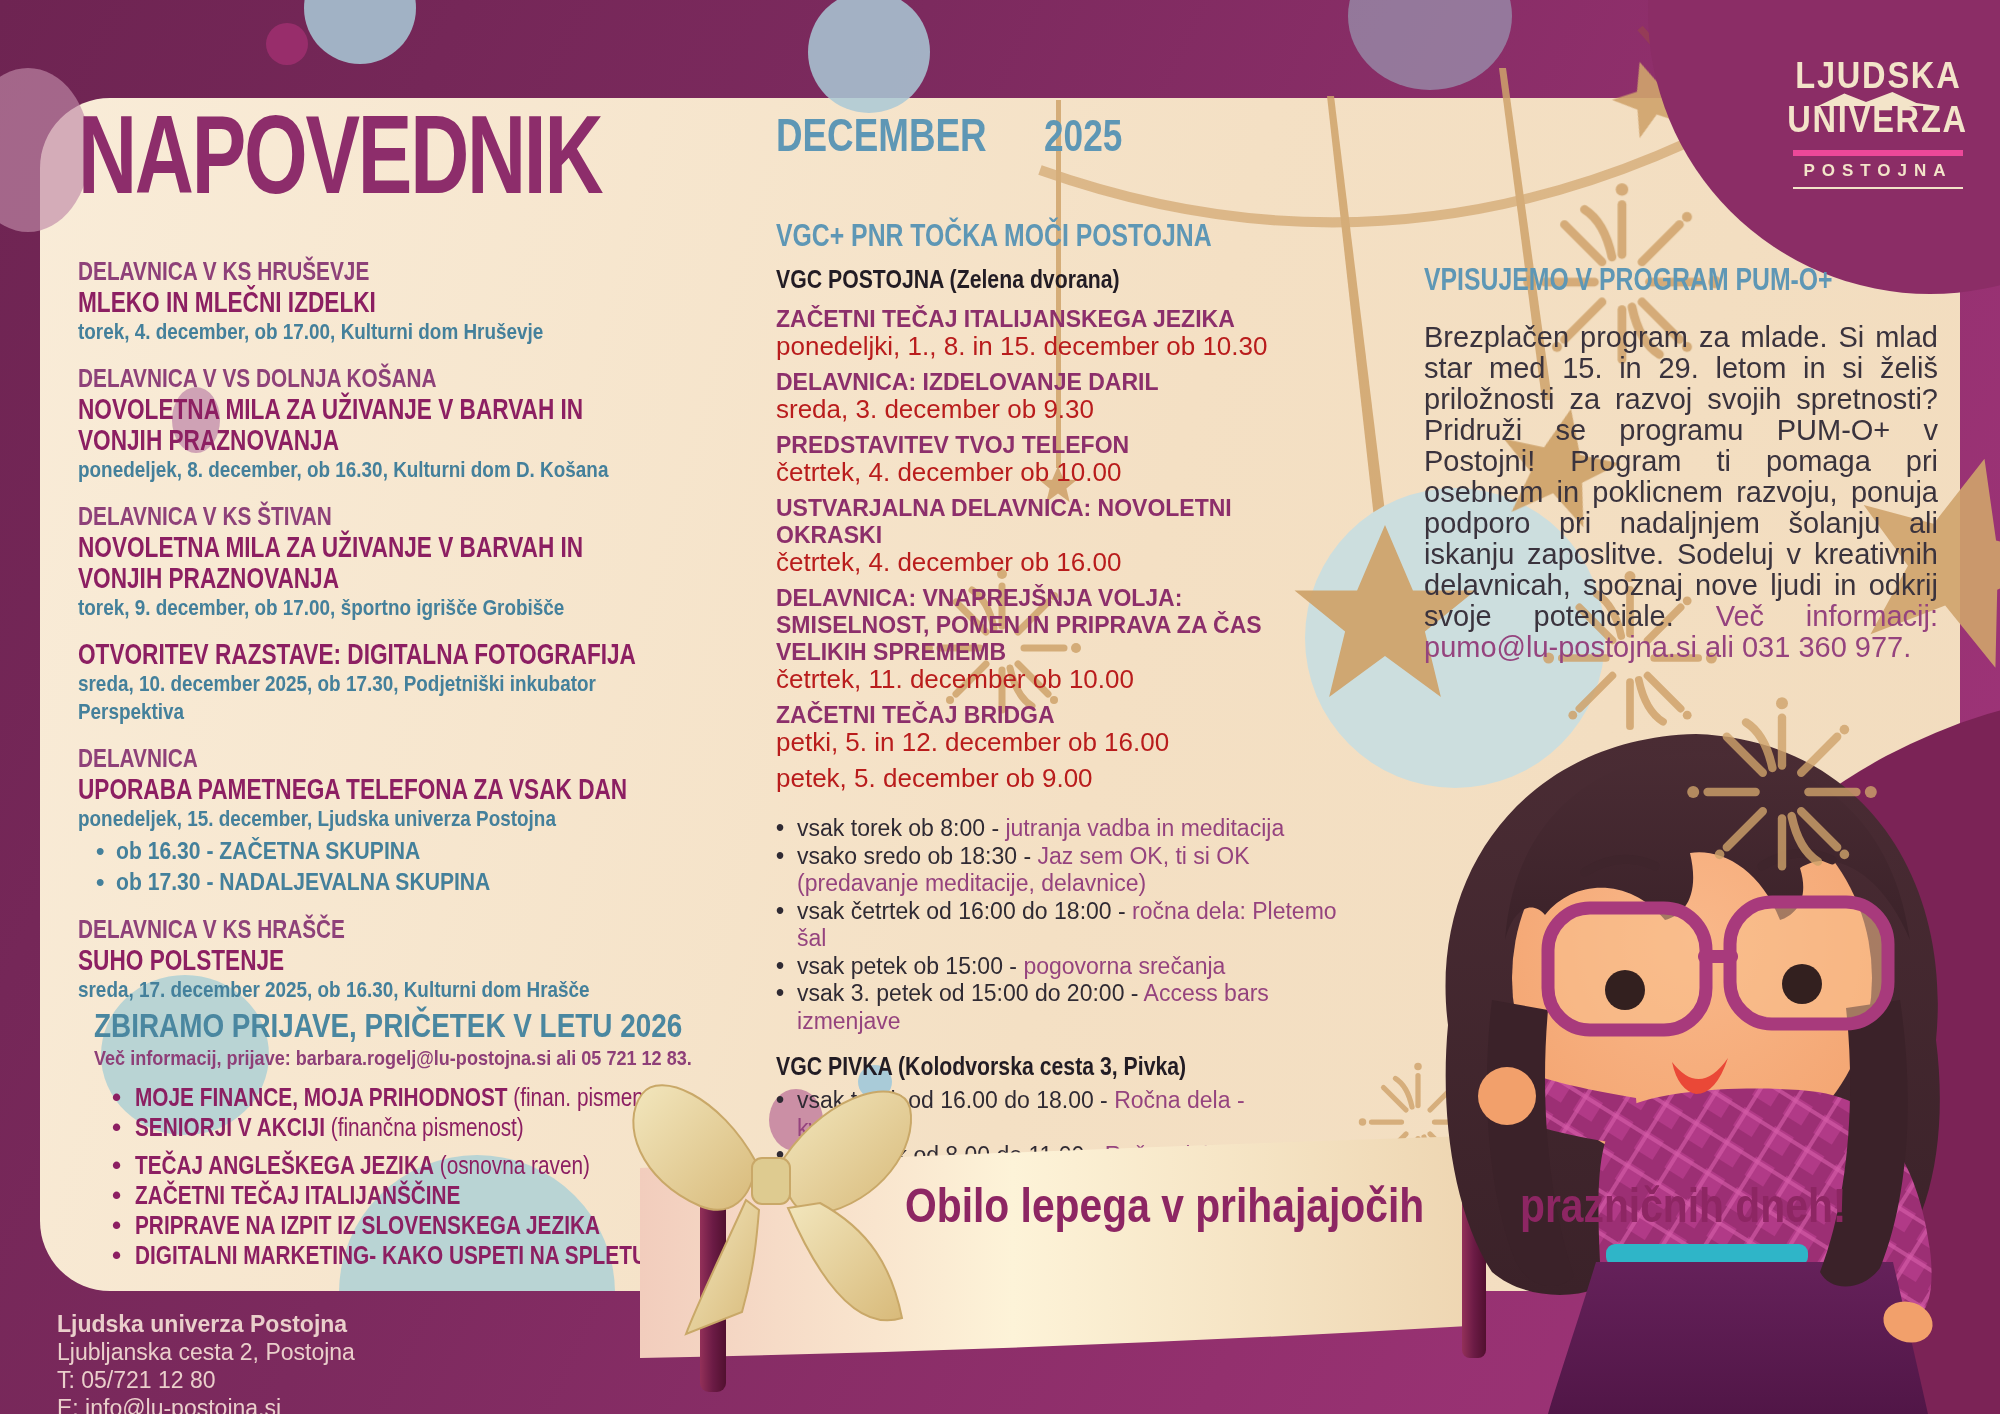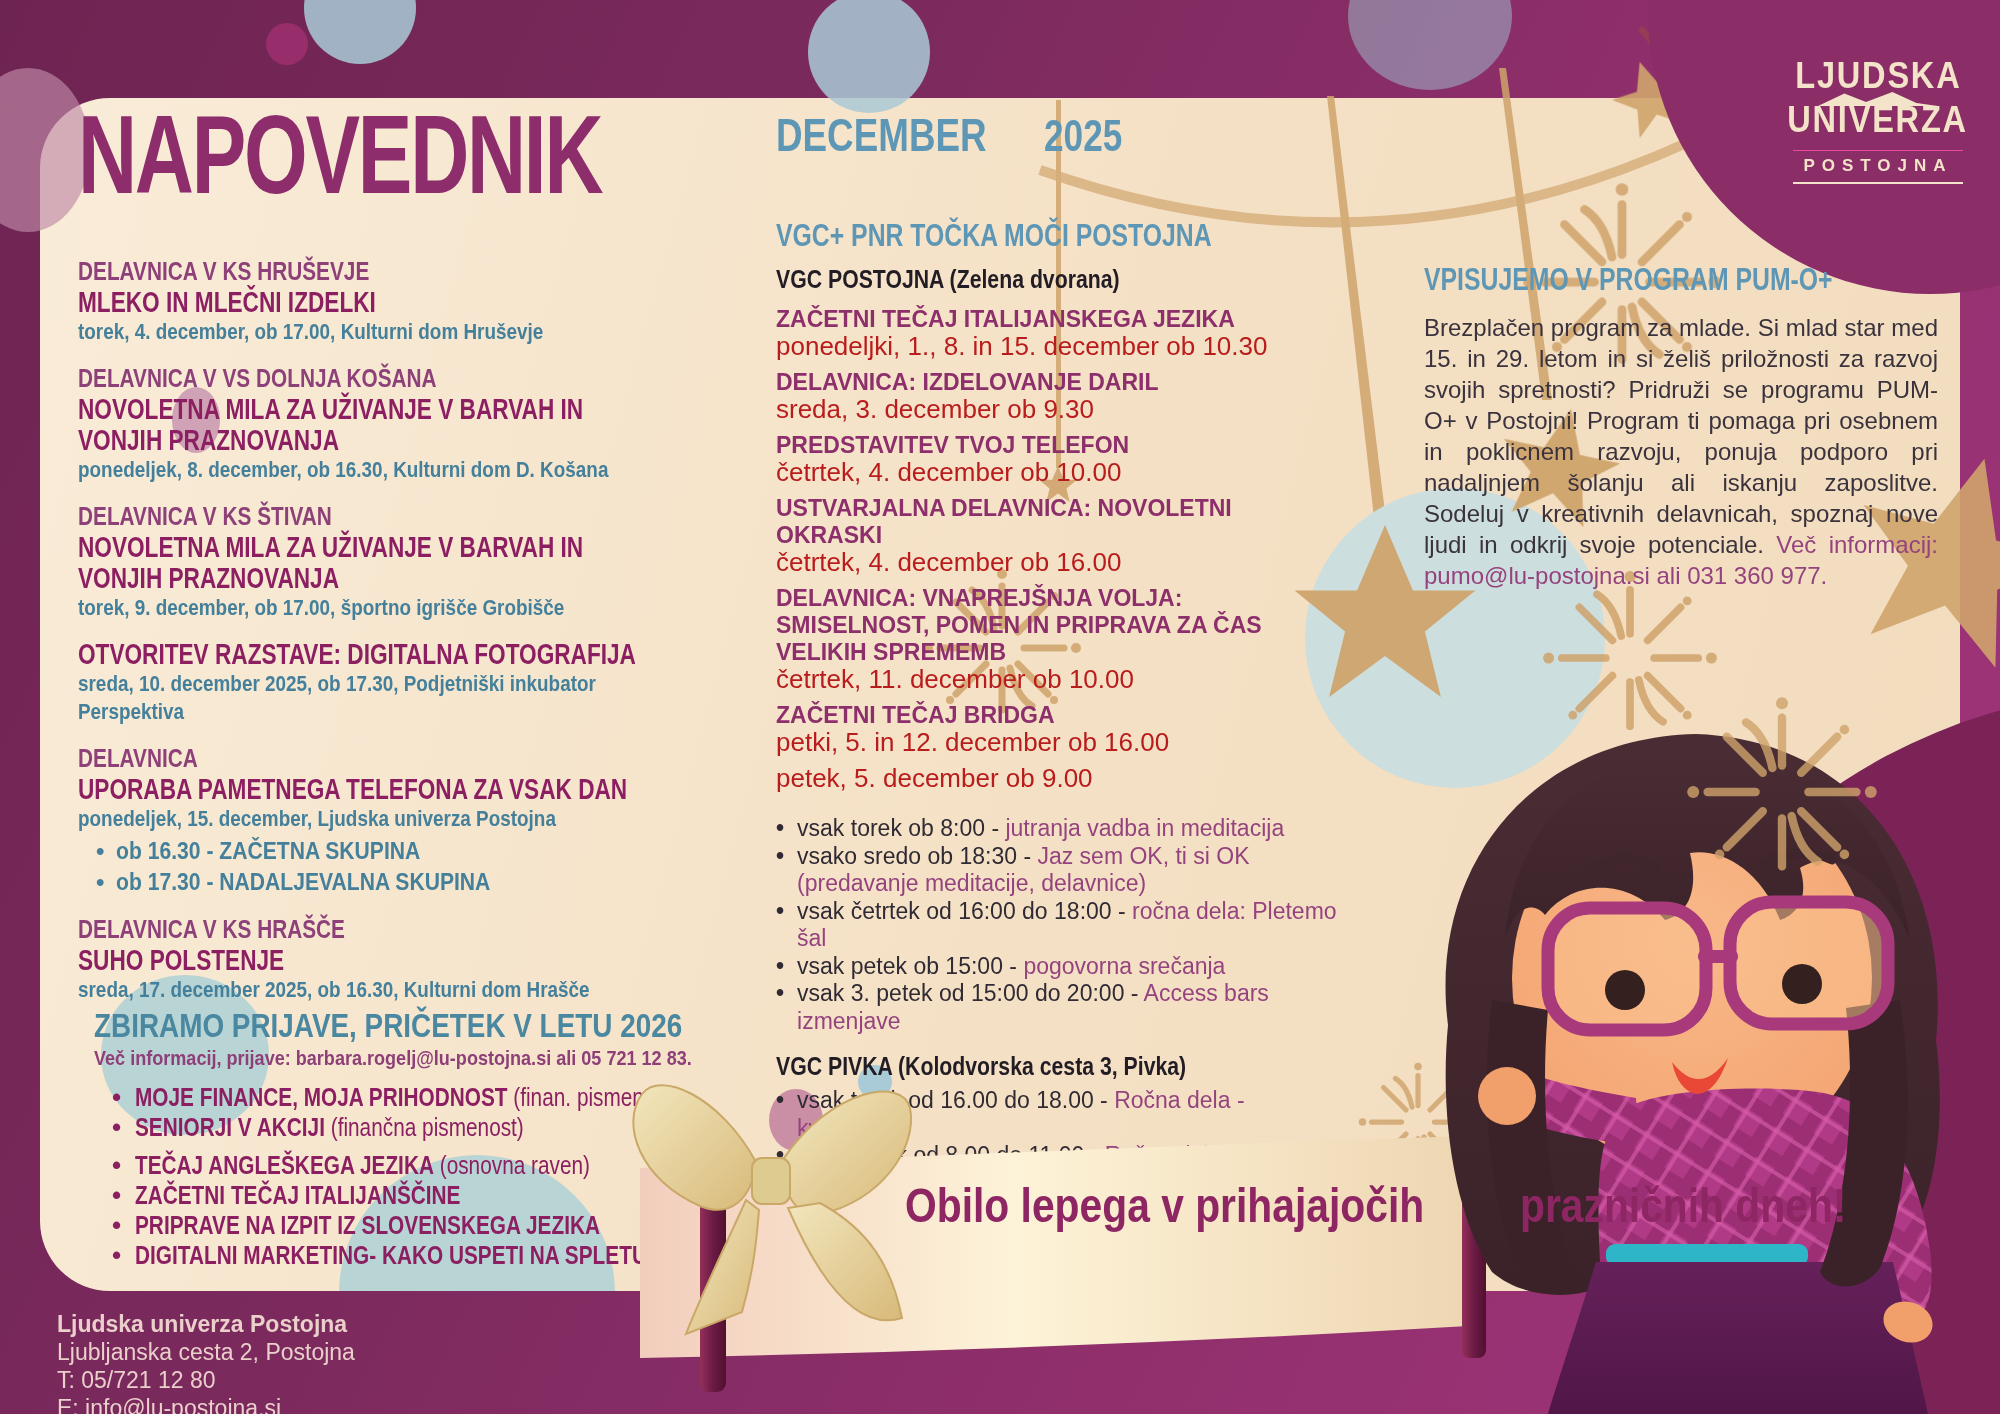--- a/index.html
+++ b/index.html
@@ -45,31 +45,31 @@
   .mev-t{font-weight:bold;font-size:23px;line-height:27px;color:#8c2f6b;}
   .mev-d{font-size:26px;line-height:26px;color:#b91c1c;}
   .wklist{margin-top:24px;}
   .wkli{display:flex;gap:13px;font-size:23px;line-height:27.5px;color:#2f2a33;}
   .wkli .dot{font-weight:bold;}
   .accent{color:#95437e;}
   .pvlist{margin-top:6px;}
   #vgc2{margin-top:16px;}
   
   #rightcol{left:1424px;top:262px;width:514px;z-index:5;}
-  .para{margin-top:14px;font-size:24px;line-height:31px;color:#3a333d;text-align:justify;}
+  .para{margin-top:24px;font-size:29px;line-height:31px;color:#3a333d;text-align:justify;}
   .para .accent{color:#95437e;}
   
   #bannertext{left:905px;top:1178px;z-index:7;}
   .bl{font-weight:bold;font-size:48px;line-height:56px;color:#8d2663;transform:scaleX(.85);}
   
   #logo{left:1772px;top:56px;width:212px;text-align:center;z-index:5;color:#f3e4c9;}
   .lg1{font-weight:bold;font-size:37px;line-height:40px;letter-spacing:2px;transform:scaleX(.88);transform-origin:50% 50%;display:inline-block;white-space:nowrap;}
   #lgmount{width:120px;height:14px;margin:-4px auto -6px auto;background:#f3e4c9;
            clip-path:polygon(0 100%,22% 10%,40% 72%,62% 0,82% 78%,100% 100%,0 100%);}
-  .lg3{display:inline-block;margin-top:10px;padding:5px 0 6px 0;border-top:1px solid #ec4899;border-bottom:2px solid #f3e4c9;
+  .lg3{display:inline-block;margin-top:10px;padding:5px 0 6px 0;border-top:6px solid #ec4899;border-bottom:2px solid #f3e4c9;
        width:170px;font-weight:bold;font-size:17px;letter-spacing:7px;}
   
   #footer{left:57px;top:1310px;z-index:5;color:#eacfcb;font-size:23px;line-height:28px;}
   #footer .fname{font-weight:bold;}
   
   #decor,#fore{left:0;top:0;z-index:3;}
   #fore{z-index:6;}
   #title{left:78px;top:96px;z-index:5;}
   #title span{display:inline-block;font-weight:bold;font-size:112px;line-height:118px;letter-spacing:-3px;
               color:#8d2d6b;transform:scaleX(.73);transform-origin:0 50%;white-space:nowrap;}

